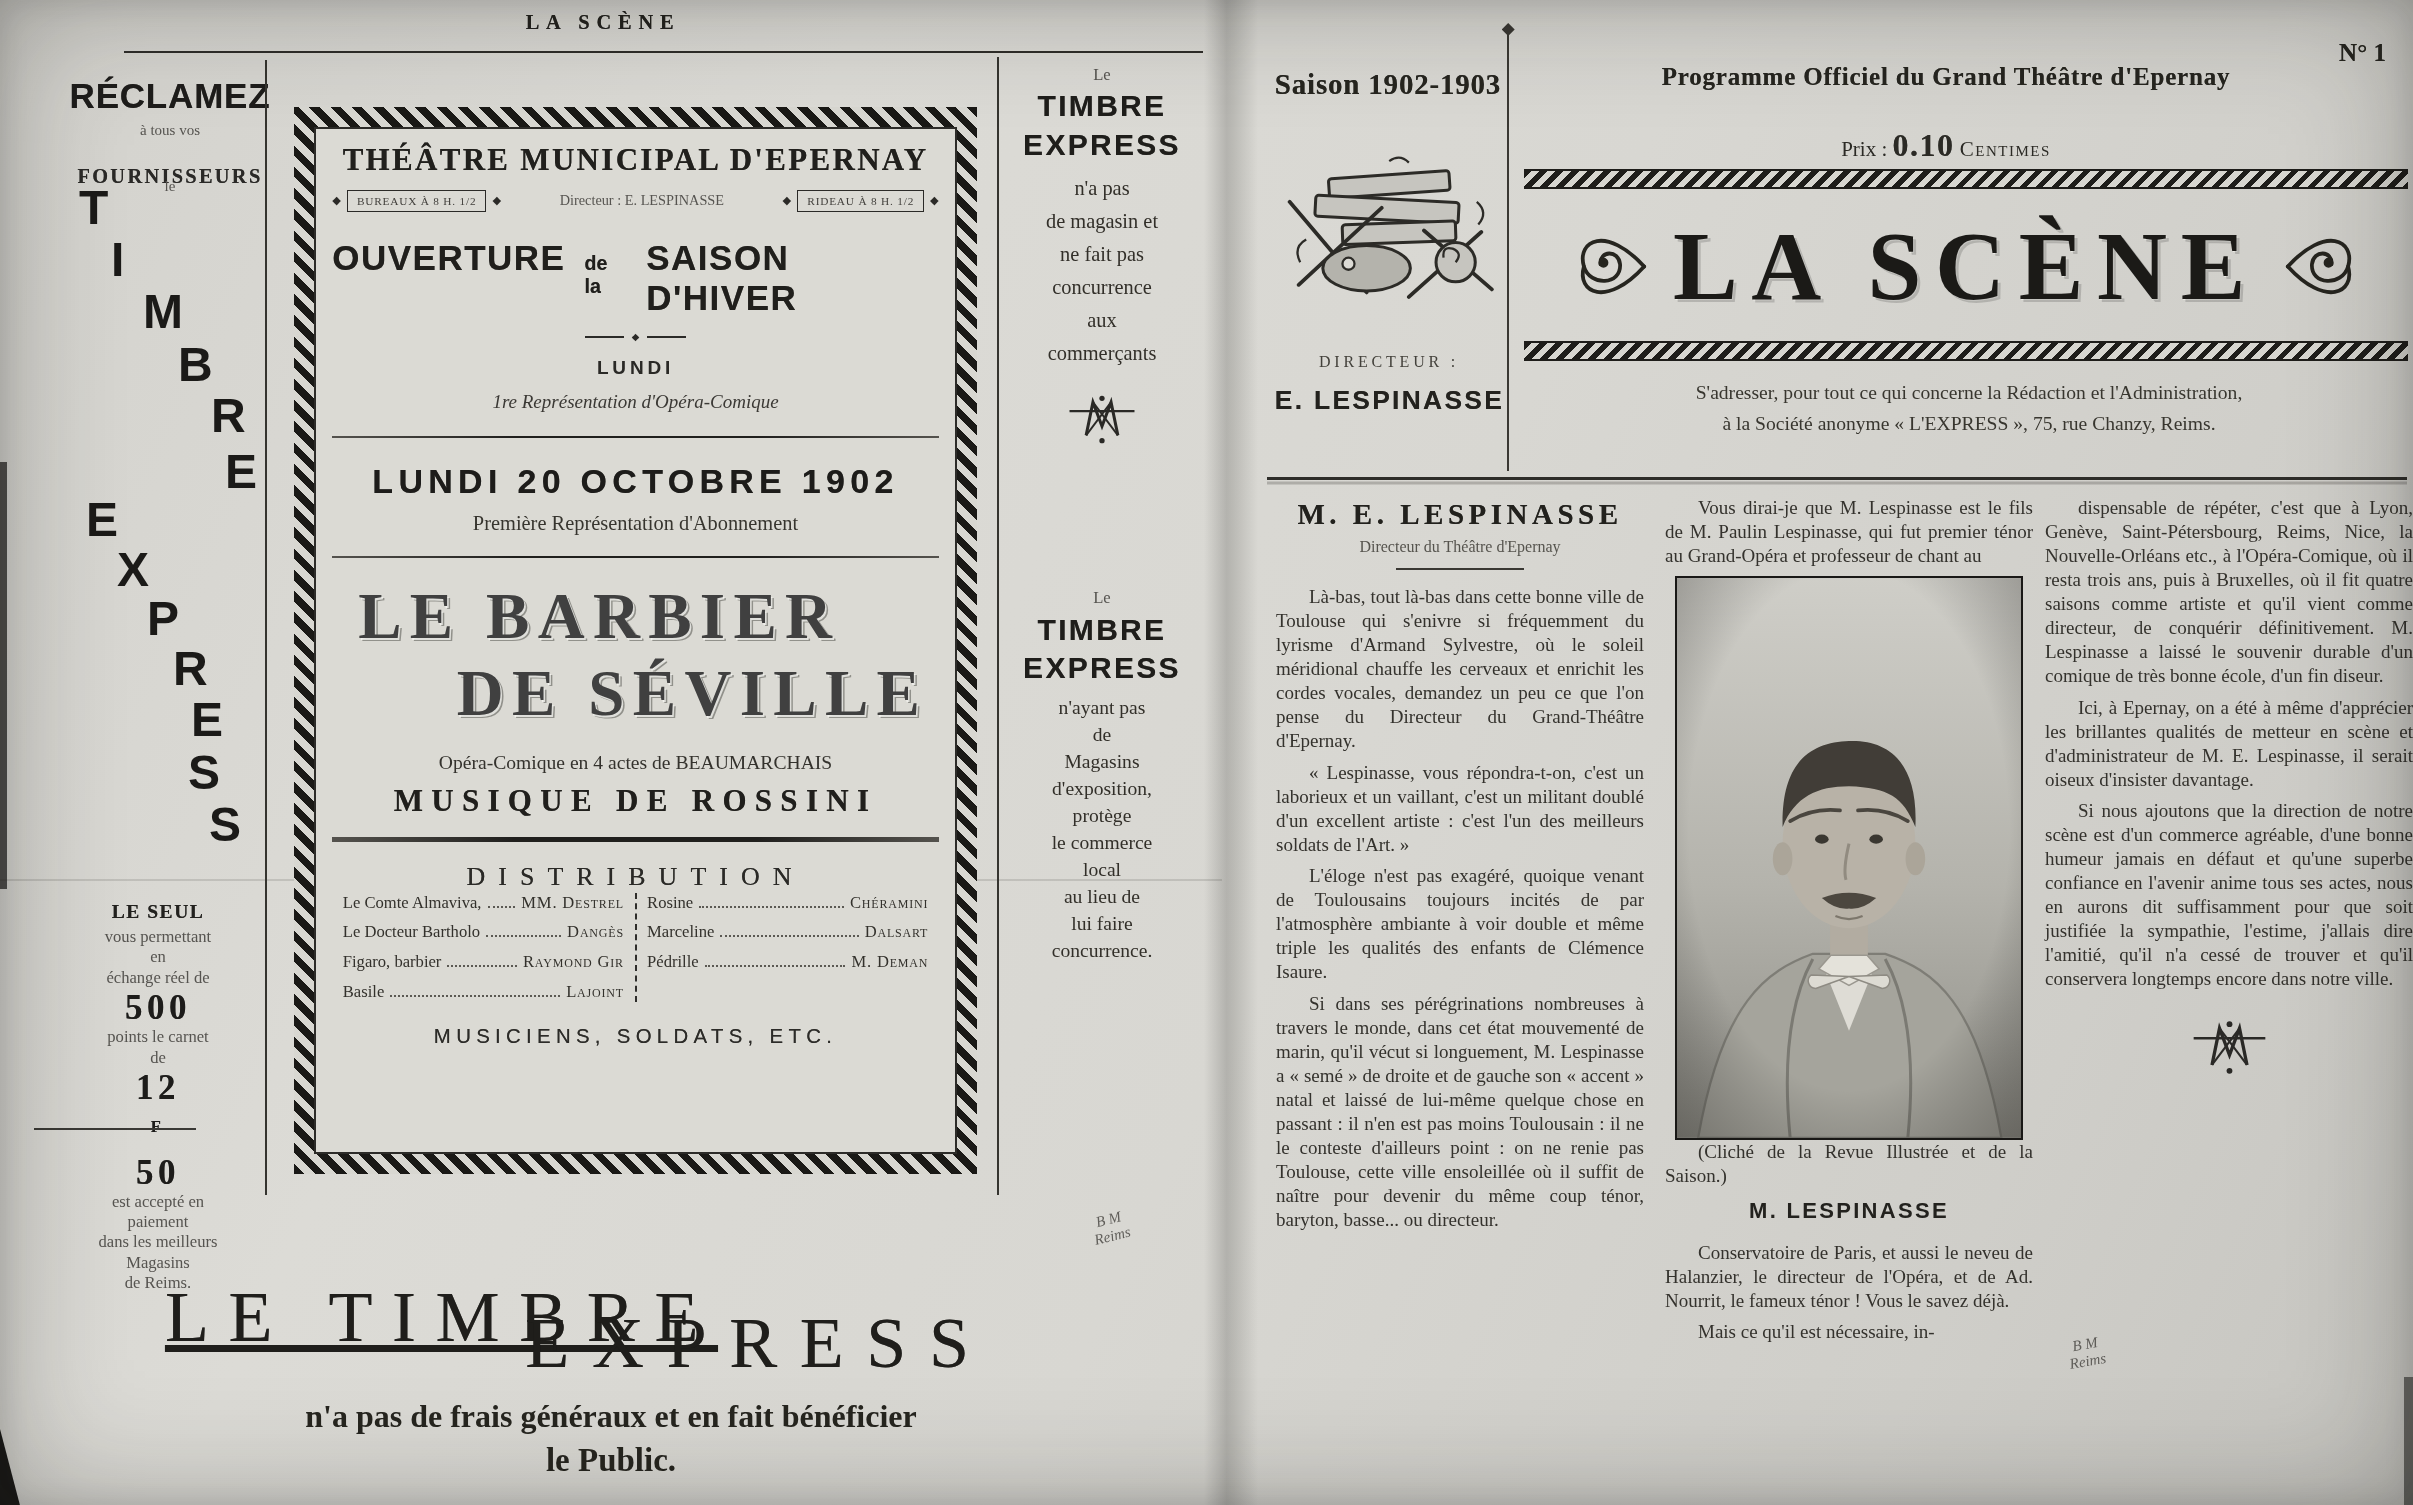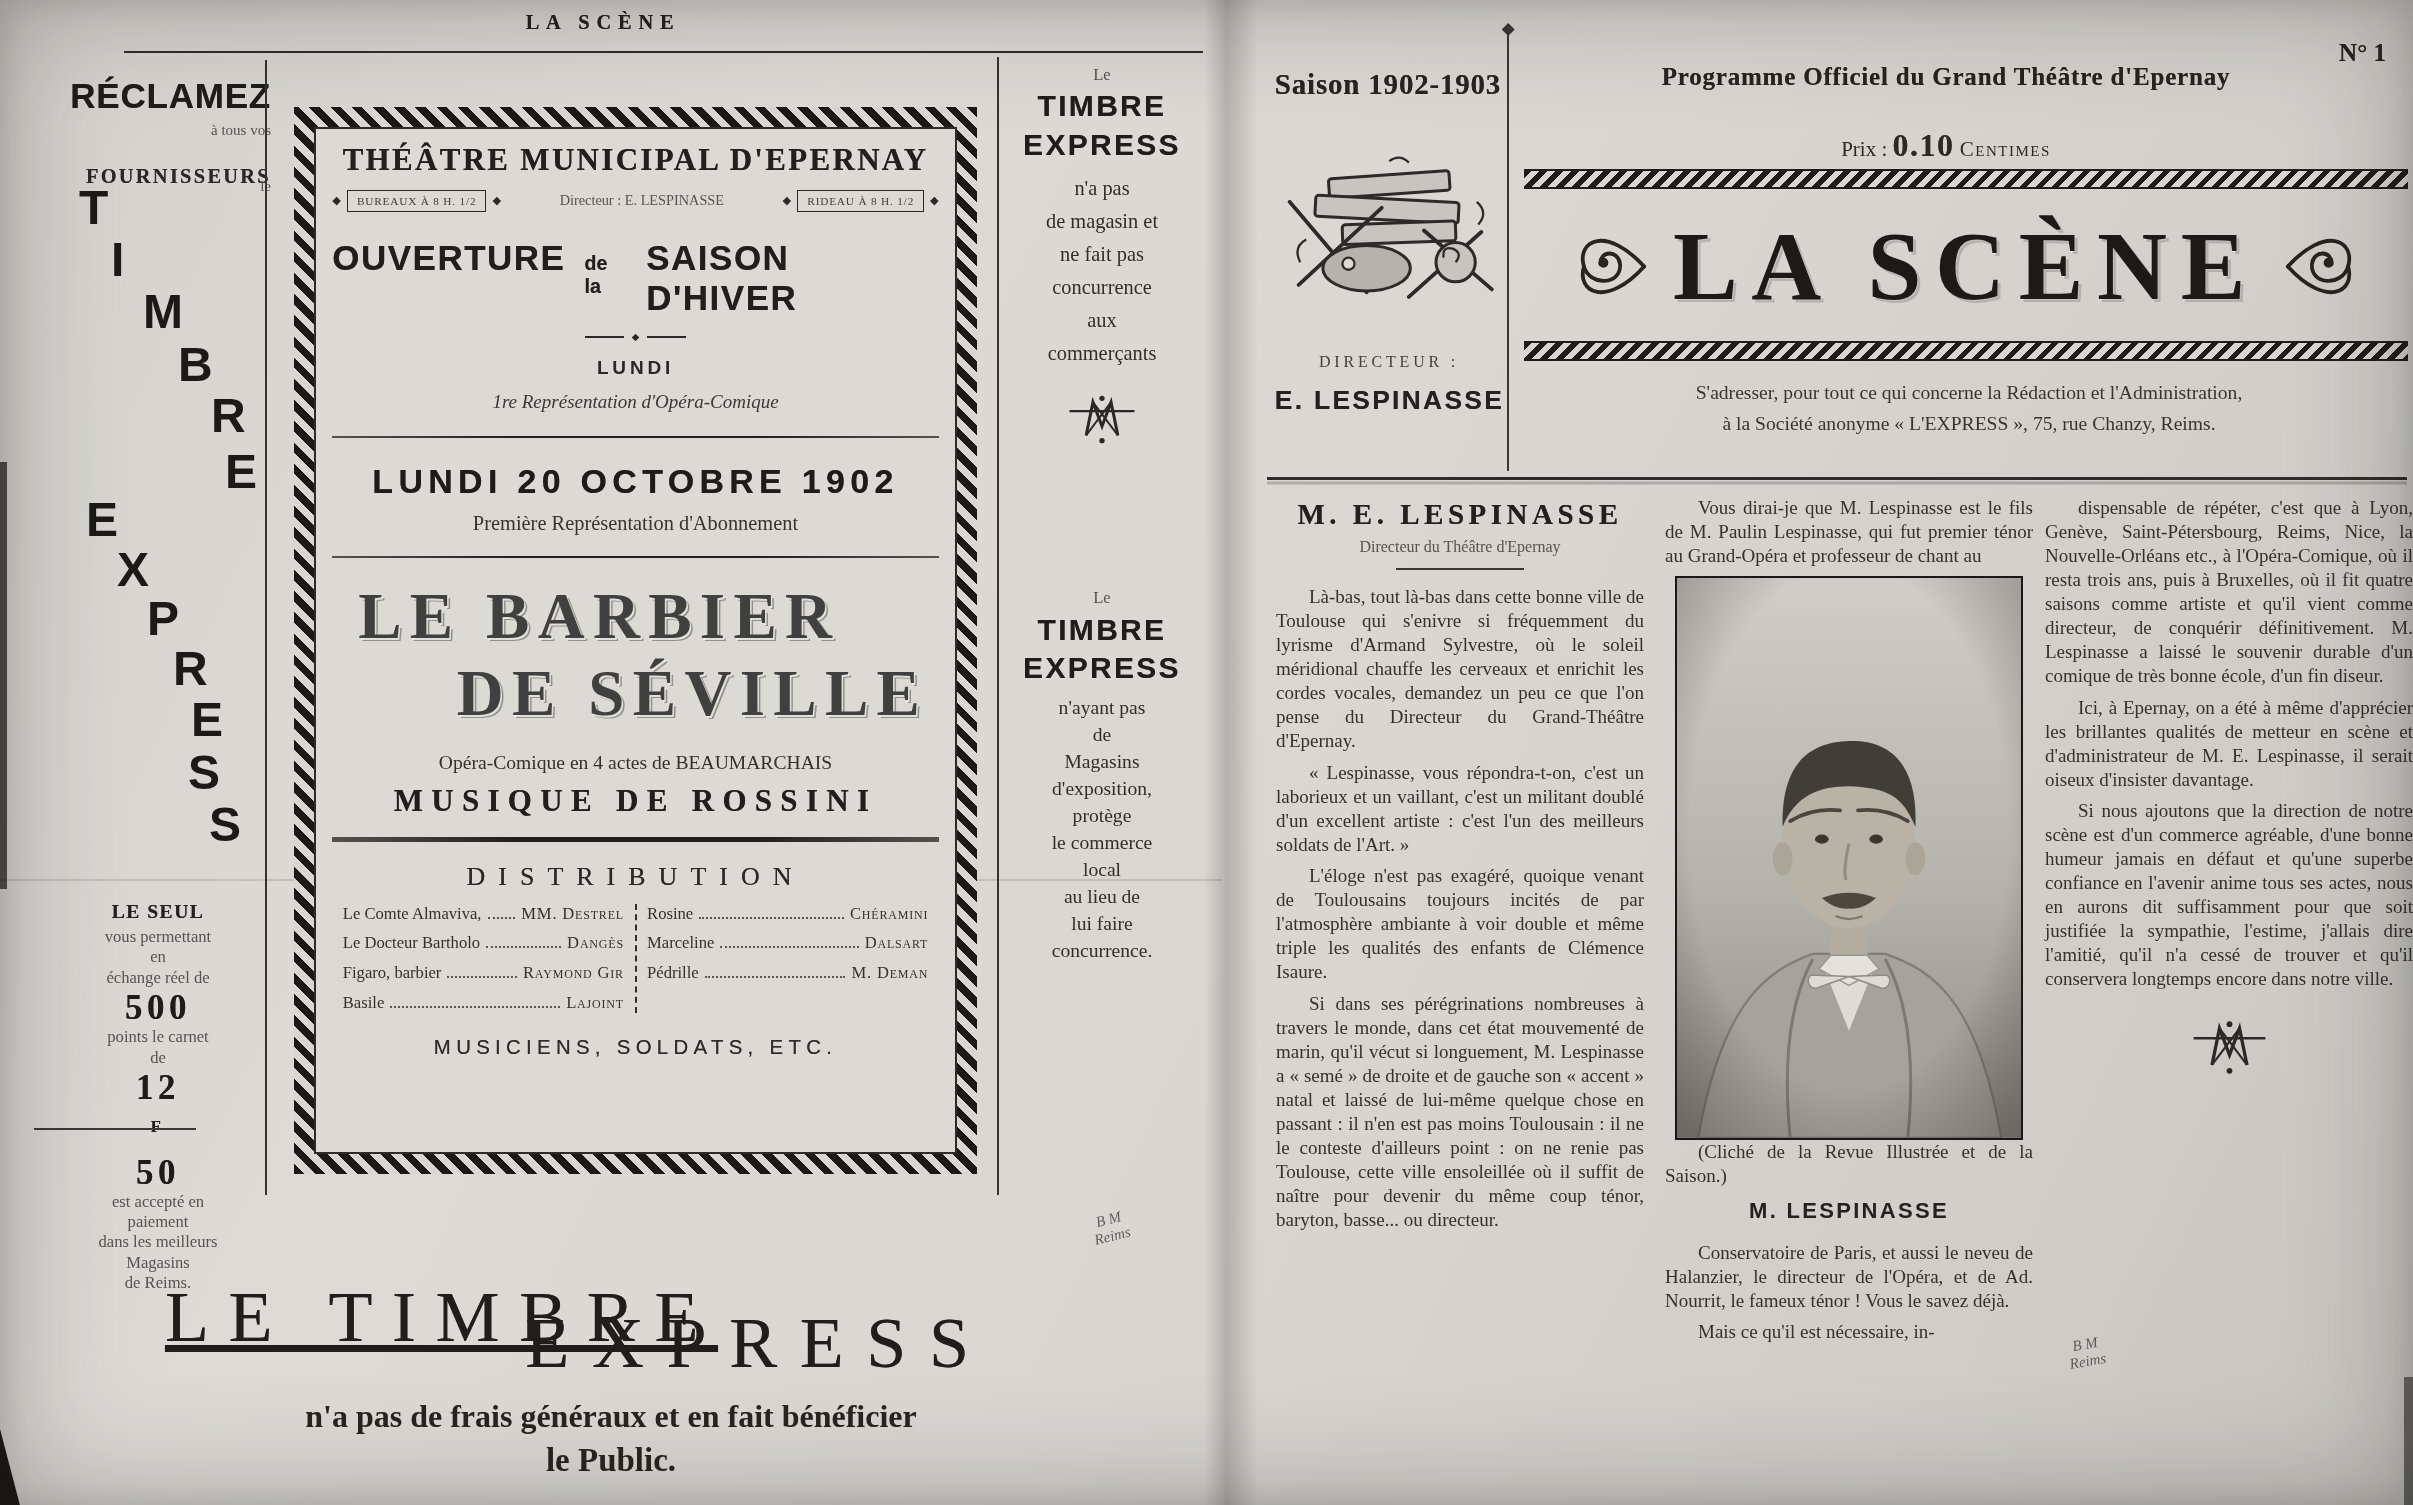--- a/index.html
+++ b/index.html
@@ -20,21 +20,21 @@
   .corner-bl{left:0;top:1412px;width:72px;height:94px;background:#1b1a18;clip-path:polygon(0 18%,28% 100%,0 100%);}
   .edge-right{left:2404px;top:1377px;width:9px;height:128px;background:#2a2927;opacity:.6;}
 
   
   .lp-running{left:422px;top:10.6px;width:362px;text-align:center;
     font-size:20.4px;font-weight:bold;letter-spacing:6.8px;color:#23221f;}
   .lp-toprule{left:124px;top:51px;width:1079px;height:2.3px;}
 
   
   .ad-left{left:45px;top:68px;width:226px;height:1143px;}
-  .ad-left .c{position:absolute;left:0;width:100%;text-align:right;}
+  .ad-left .c{position:absolute;left:12px;width:100%;text-align:center;}
   .al-claim{top:7.5px;font-family:"Liberation Sans",sans-serif;font-weight:bold;font-size:35px;letter-spacing:0.8px;color:#1e1d1b;}
   .al-sub{top:54px;font-size:15px;}
   .al-suppliers{top:77px;font-size:20.4px;font-weight:bold;letter-spacing:2.3px;color:#2a2927;margin-top:20px;}
   .al-le{top:110px;font-size:15px;}
   .dg{position:absolute;font-family:"Liberation Sans",sans-serif;font-weight:bold;font-size:48px;color:#1b1a18;}
   .al-seul{position:absolute;top:834px;left:0;width:100%;text-align:center;line-height:20.4px;font-size:16.6px;}
   .al-seul .b1{display:block;font-size:19.6px;font-weight:bold;letter-spacing:1.5px;margin-bottom:4.5px;color:#22211e;}
   .al-seul .big{display:block;font-size:35px;font-weight:bold;line-height:39px;letter-spacing:4.5px;color:#1d1c1a;filter:none;}
   .al-seul .big sup{font-size:16.6px;}
   .al-seul span{display:block;}
@@ -68,21 +68,21 @@
   .r1{margin-top:22.6px;} .r2{margin-top:21px;} .r3{margin-top:18px;height:5.3px;}
   .p-date{margin-top:24px;font-family:"Liberation Sans",sans-serif;font-weight:bold;font-size:34px;letter-spacing:5.3px;color:#1d1c1a;}
   .p-prem{margin-top:10.6px;font-size:20.4px;filter:blur(0.3px);color:#37352f;}
   .tuscan{font-weight:bold;letter-spacing:8.3px;color:#404040;
     text-shadow:1.5px 1.5px 0 rgba(250,250,245,.75),3px 3px 0 rgba(35,35,30,.40);}
   .p-t1{margin-top:21px;align-self:flex-start;margin-left:26px;font-size:65px;}
   .p-t2{margin-top:1.5px;align-self:flex-end;margin-right:10.6px;font-size:65px;}
   .p-genre{margin-top:21px;font-size:19.6px;filter:blur(0.2px);color:#34322d;}
   .p-music{margin-top:9px;font-size:31px;font-weight:bold;letter-spacing:8.3px;color:#201f1c;}
   .p-dist{margin-top:19.6px;font-size:26px;letter-spacing:13px;color:#2a2926;}
-  .p-cast{margin-top:12px;width:100%;display:flex;}
+  .p-cast{margin-top:1px;width:100%;display:flex;}
   .p-ccol{flex:1;padding:0 10.6px;display:flex;flex-direction:column;gap:9.8px;}
   .p-ccol.r{border-left:2.3px dashed #2f2e2b;}
   .crow{display:flex;align-items:baseline;font-size:16.6px;color:#33312c;filter:blur(0.2px);}
   .crole{white-space:nowrap;}
   .clead{flex:1;border-bottom:2.3px dotted #5b5953;margin:0 6px 3.8px;}
   .cname{white-space:nowrap;font-variant:small-caps;letter-spacing:0.8px;}
   .p-foot{margin-top:22.6px;font-family:"Liberation Sans",sans-serif;font-size:20.4px;letter-spacing:5.3px;color:#2c2b28;}
 
   
   .ad-right{left:1003px;top:60px;width:198px;height:1135px;text-align:center;}

